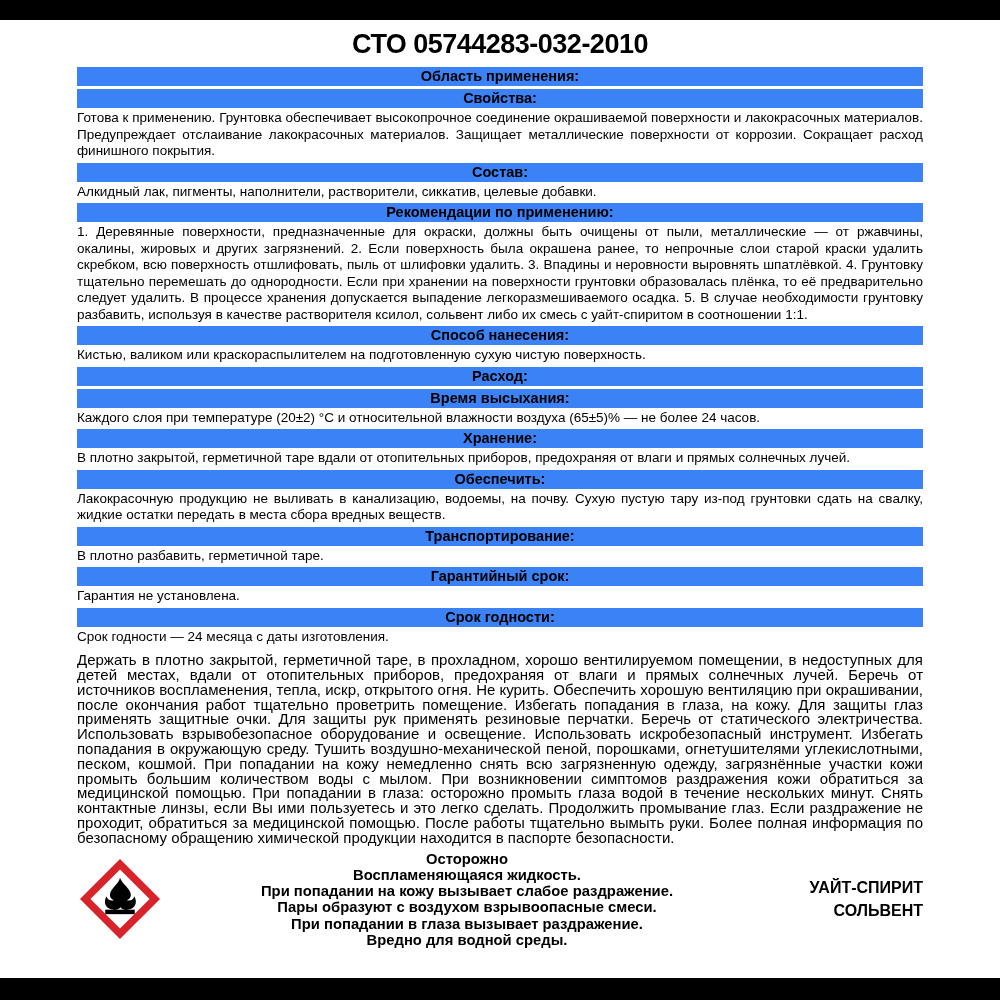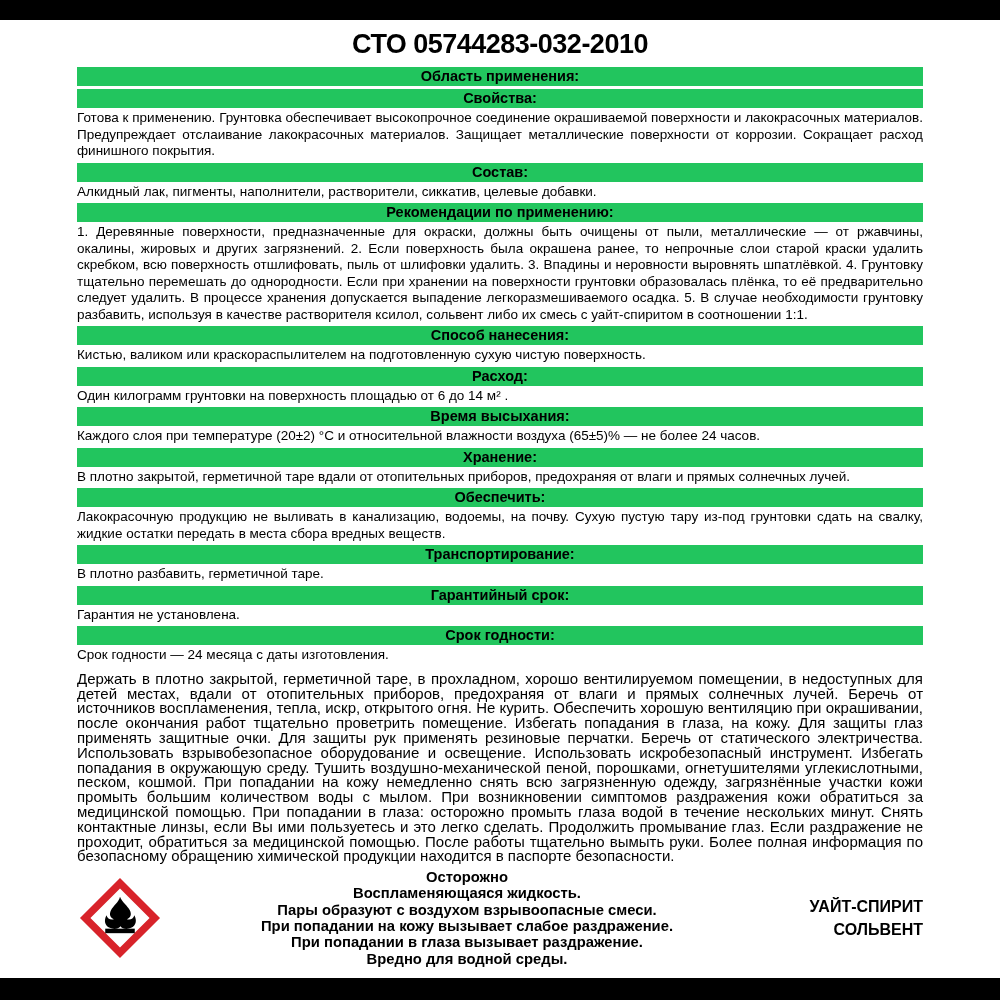--- a/index.html
+++ b/index.html
@@ -27,21 +27,21 @@
   }
   .ru-mark {
     display: inline-flex; align-items: center; justify-content: center;
     width: 25px; height: 25px;
     border: 2.5px solid #000; border-radius: 50%;
     font-size: 12px; font-weight: bold; letter-spacing: 0;
     vertical-align: middle; margin-right: 7px; position: relative; top: -3px;
   }
 
   .section-bar {
-    background: #22c55e;
+    background: #3b82f6;
     height: 19px; line-height: 19px;
     text-align: center;
     font-weight: bold; font-size: 14.5px;
     margin: 3px 0 2px;
   }
   .section-body {
     margin: 0;
     font-size: 13.5px; line-height: 16.5px;
     text-align: justify;
   }
@@ -97,21 +97,20 @@
     <p class="section-body">1. Деревянные поверхности, предназначенные для окраски, должны быть очищены от пыли, металлические — от ржавчины, окалины, жировых и других загрязнений. 2. Если поверхность была окрашена ранее, то непрочные слои старой краски удалить скребком, всю поверхность отшлифовать, пыль от шлифовки удалить. 3. Впадины и неровности выровнять шпатлёвкой. 4. Грунтовку тщательно перемешать до однородности. Если при хранении на поверхности грунтовки образовалась плёнка, то её предварительно следует удалить. В процессе хранения допускается выпадение легкоразмешиваемого осадка. 5. В случае необходимости грунтовку разбавить, используя в качестве растворителя ксилол, сольвент либо их смесь с уайт-спиритом в соотношении 1:1.</p>
   </div>
 
   <div class="section">
     <div class="section-bar">Способ нанесения:</div>
     <p class="section-body">Кистью, валиком или краскораспылителем на подготовленную сухую чистую поверхность.</p>
   </div>
 
   <div class="section">
     <div class="section-bar">Расход:</div>
-    <p class="section-body">Один килограмм грунтовки на поверхность площадью от 6 до 14 м² .</p>
   </div>
 
   <div class="section">
     <div class="section-bar">Время высыхания:</div>
     <p class="section-body">Каждого слоя при температуре (20±2) °С и относительной влажности воздуха (65±5)% — не более 24 часов.</p>
   </div>
 
   <div class="section">
     <div class="section-bar">Хранение:</div>
     <p class="section-body">В плотно закрытой, герметичной таре вдали от отопительных приборов, предохраняя от влаги и прямых солнечных лучей.</p>
@@ -141,22 +140,22 @@
 
   <div class="bottom-row">
     <svg class="ghs-icon" viewBox="0 0 100 100" aria-hidden="true">
       <rect x="20" y="20" width="60" height="60" transform="rotate(45 50 50)" fill="#ffffff" stroke="#d8232a" stroke-width="9"></rect>
       <path d="M50 24c-1.5 7-8 10.5-11 16.5-2.5 5-1 9 3.5 11-4.5 1-8-1-9-5-3.5 6.5-2 12.5 4 15.5 5 2.5 10.5 1.5 13-2 2.5 3.5 8 4.5 13 2 6-3 7.5-9 4-15.5-1 4-4.5 6-9 5 4.5-2 6-6 3.5-11-3-6-9.5-9.5-12-16.5z" fill="#000"></path>
       <rect x="32" y="63" width="36" height="5.5" fill="#000"></rect>
     </svg>
     <div class="warning-block">
       <div>Осторожно</div>
       <div>Воспламеняющаяся жидкость.</div>
+      <div>При попадании на кожу вызывает слабое раздражение.</div>
       <div>Пары образуют с воздухом взрывоопасные смеси.</div>
-      <div>При попадании на кожу вызывает слабое раздражение.</div>
       <div>При попадании в глаза вызывает раздражение.</div>
       <div>Вредно для водной среды.</div>
     </div>
     <div class="solvent-block">
       <div>УАЙТ-СПИРИТ</div>
       <div>СОЛЬВЕНТ</div>
     </div>
   </div>
 
 </div>

